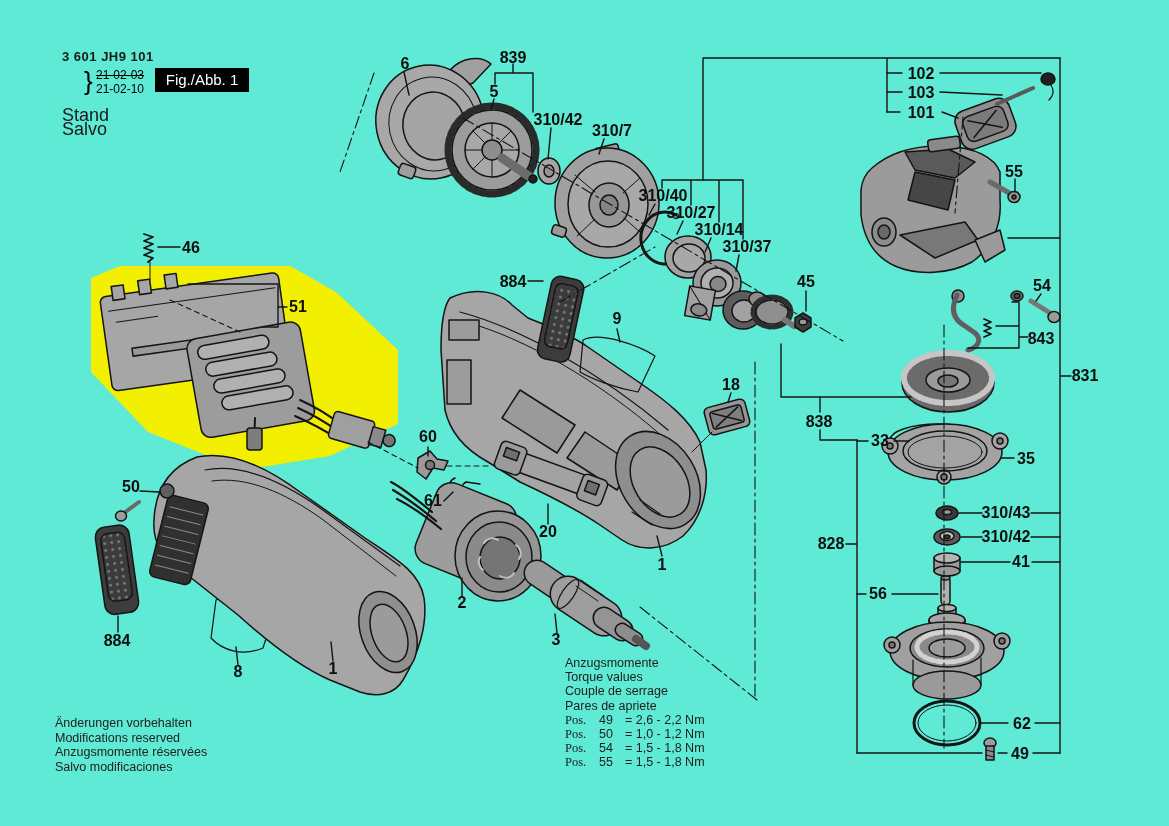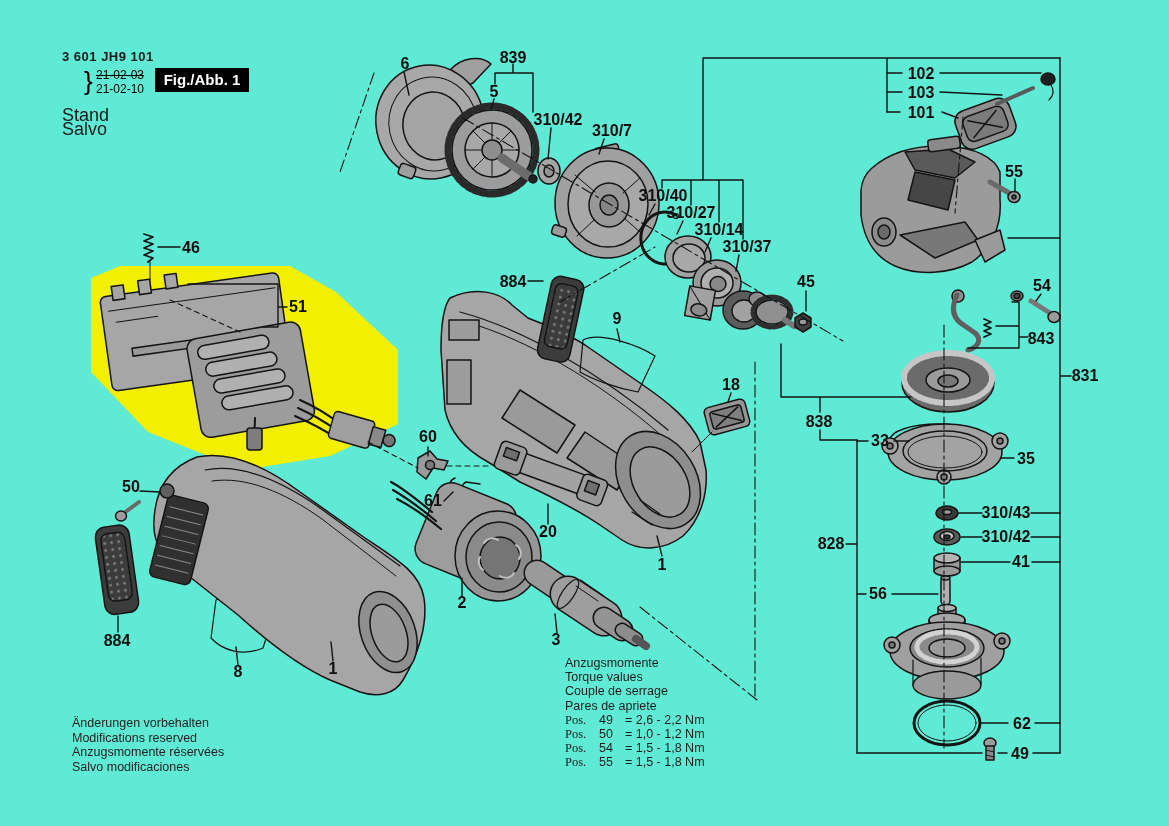--- a/index.html
+++ b/index.html
@@ -9,22 +9,22 @@
   svg text{font-family:"Liberation Sans",sans-serif;font-weight:bold;font-size:16px;
            fill:#0e0e0e;text-anchor:middle;}
   .hdr{position:absolute;color:#1a1a1a;}
   .pn{left:62px;top:49px;font-size:13px;font-weight:bold;letter-spacing:.5px;}
   .standrow{left:62px;top:68px;font-size:18px;line-height:14px;margin-top:40px;}
   .standrow .lbl{display:inline-block;width:36px;}
   .brace{position:absolute;left:84px;top:66px;font-size:26px;font-weight:normal;}
   .strike{text-decoration:line-through;}
   .dates{position:absolute;left:96px;top:68px;font-size:12px;line-height:14px;}
   .figbox{position:absolute;left:155px;top:68px;width:94px;height:24px;background:#000;
-          color:#fff;font-size:15px;font-weight:bold;text-align:center;line-height:24px;}
-  .notes{position:absolute;left:72px;top:716px;font-size:12.5px;line-height:14.5px;color:#222;}
+          color:#fff;font-size:15px;font-weight:normal;text-align:center;line-height:24px;}
+  .notes{position:absolute;left:55px;top:716px;font-size:12.5px;line-height:14.5px;color:#222;}
   .torque{position:absolute;left:565px;top:656px;font-size:12.5px;line-height:14.2px;color:#1d1d1d;}
   .trow span.p{display:inline-block;width:34px;font-family:Liberation Serif, serif;}
   .trow span.n{display:inline-block;width:26px;}
 </style>
 </head>
 <body>
 
 <div class="stage">
 
   <div class="hdr pn">3 601 JH9 101</div>

